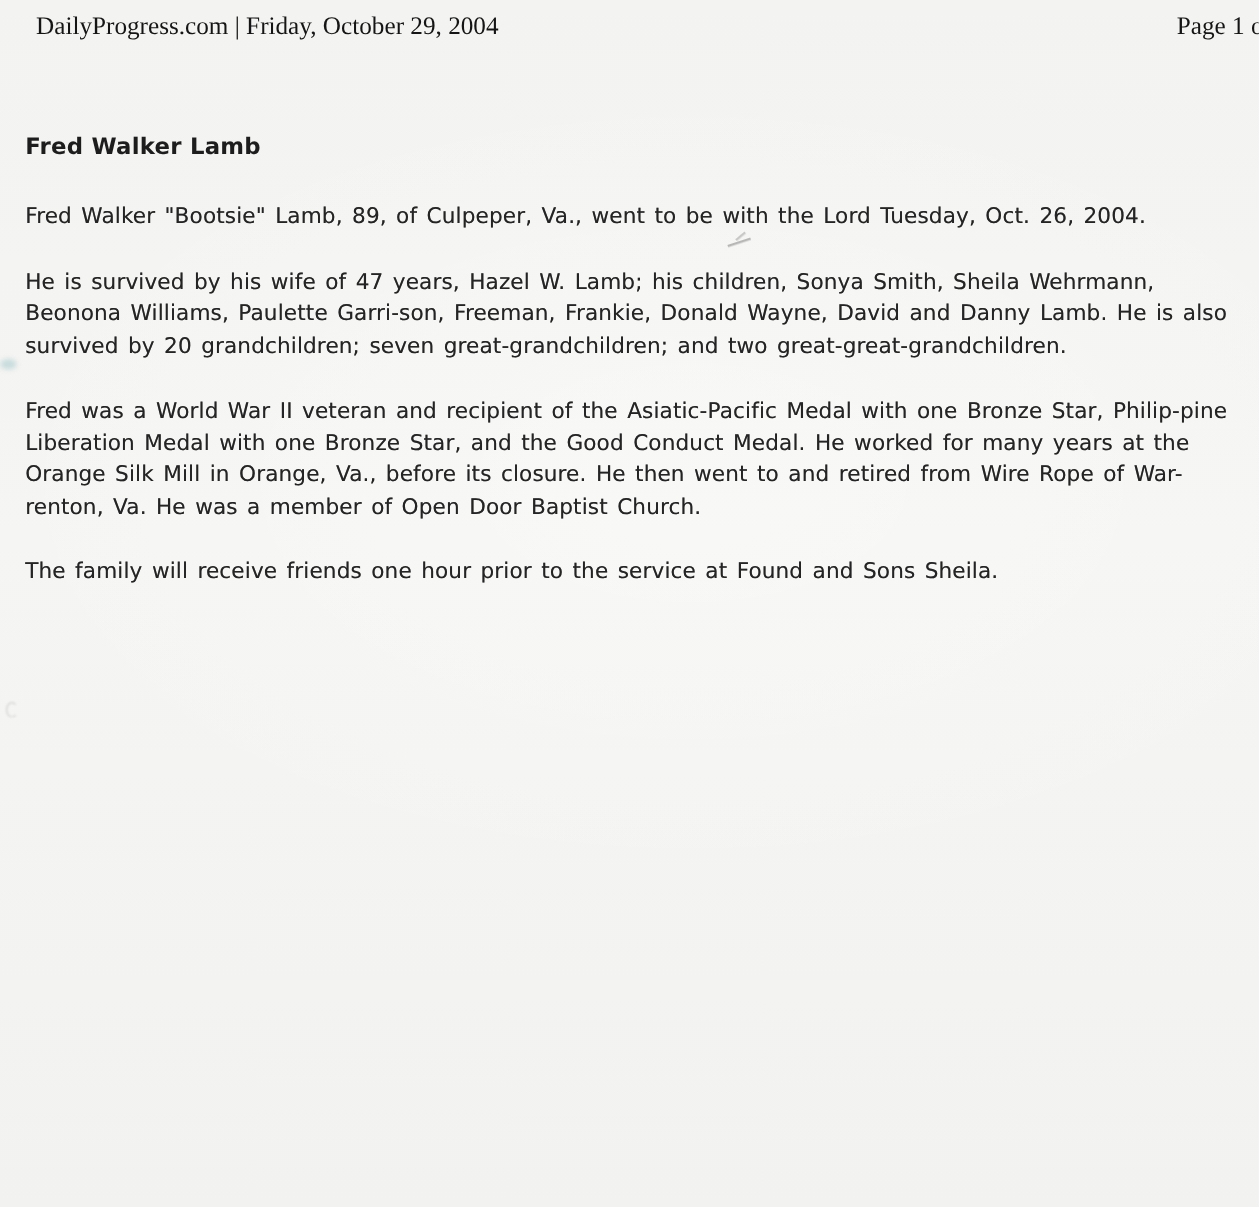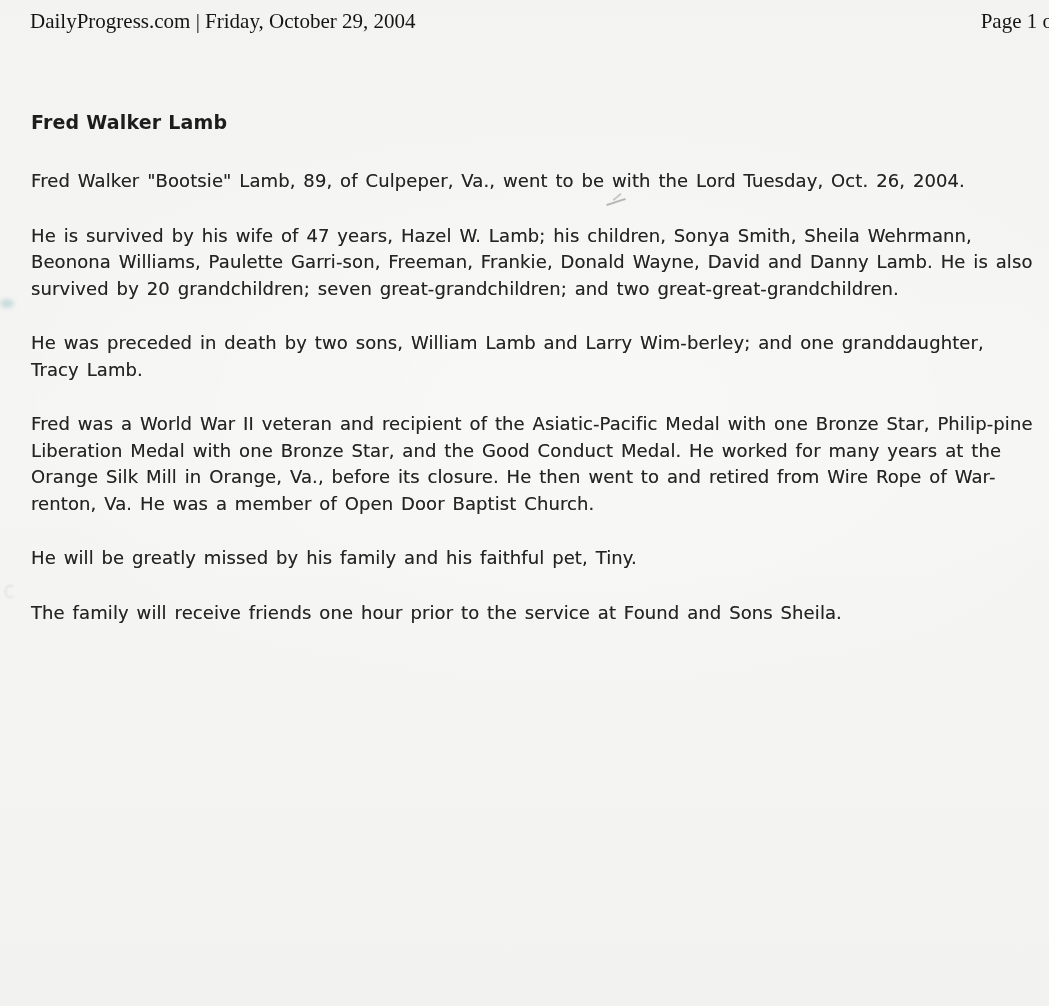--- a/index.html
+++ b/index.html
@@ -45,21 +45,21 @@
     position: absolute;
     right: -4px; 
     top: 0;
     white-space: nowrap;
   }
 
   
   .content {
     position: absolute;
     top: 110px;
-    left: 31px;
+    left: 21px;
     width: 1006px;
     color: #242424;
   }
   .article-title {
     font-size: 19px;
     font-weight: bold;
     line-height: 24px;
     margin: 0 0 34px 0;
     color: #1d1d1d;
     letter-spacing: 0.2px;
@@ -142,31 +142,25 @@
 
   <p>
     <span>Fred Walker "Bootsie" Lamb, 89, of Culpeper, Va., went to be with the Lord Tuesday, Oct. 26, 2004.</span>
   </p>
 
 
   <p>
     <span>He is survived by his wife of 47 years, Hazel W. Lamb; his children, Sonya Smith, Sheila Wehrmann, Beonona Williams, Paulette Garri-son, Freeman, Frankie, Donald Wayne, David and Danny Lamb. He is also survived by 20 grandchildren; seven great-grandchildren; and two great-great-grandchildren.</span>
   </p>
 
-  <p>
-    <span>He was preceded in death by two sons, William Lamb and Larry Wim-berley; and one granddaughter, Tracy Lamb.</span>
-  </p>
 
   <p>
     <span>Fred was a World War II veteran and recipient of the Asiatic-Pacific Medal with one Bronze Star, Philip-pine Liberation Medal with one Bronze Star, and the Good Conduct Medal. He worked for many years at the Orange Silk Mill in Orange, Va., before its closure. He then went to and retired from Wire Rope of War-renton, Va. He was a member of Open Door Baptist Church.</span>
   </p>
 
-  <p>
-    <span>He will be greatly missed by his family and his faithful pet, Tiny.</span>
-  </p>
 
 
   <p>
     <span>The family will receive friends one hour prior to the service at Found and Sons Sheila.</span>
   </p>
 
 
 </div>
 
 <div class="artifact artifact-scratch-a"></div>

